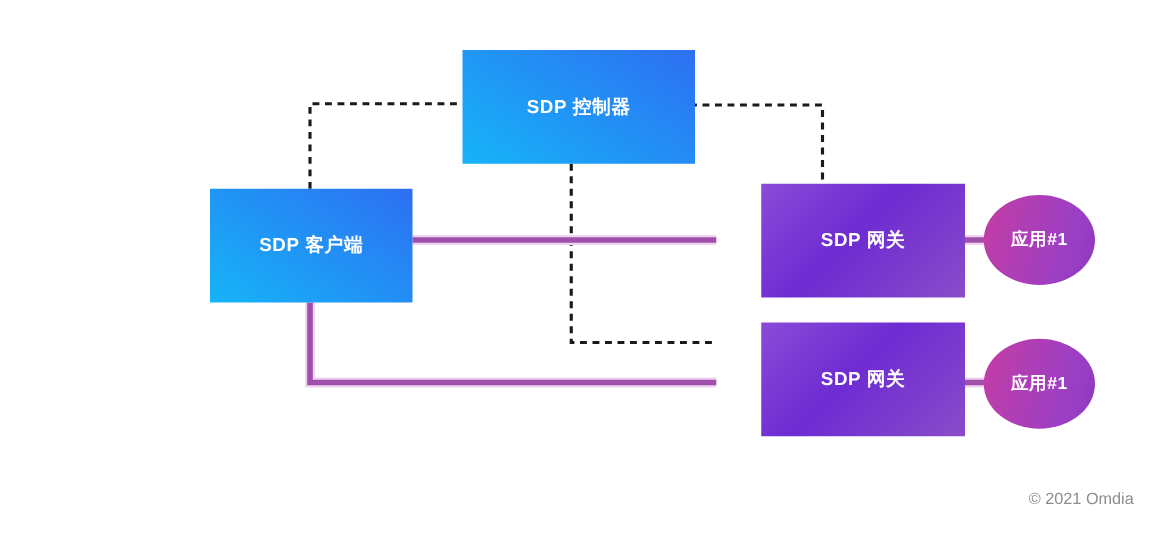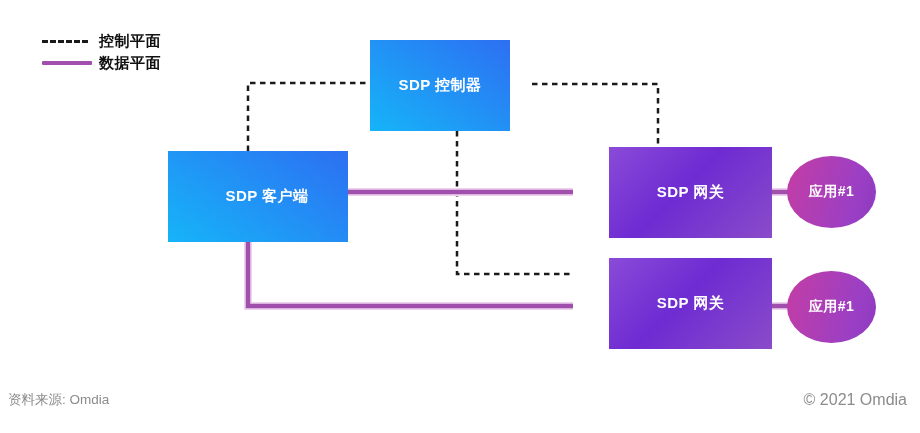--- a/index.html
+++ b/index.html
@@ -17,35 +17,35 @@
   .swatch-solid{width:50px;height:4px;background:#a14fad;margin-right:7px;border-radius:1px;}
   .legend-label{font-size:15px;font-weight:700;color:#111111;letter-spacing:.5px;}
 
   
   .node{
     position:absolute;display:flex;align-items:center;justify-content:center;
     color:#ffffff;font-weight:700;font-size:15px;letter-spacing:.5px;
   }
   .rect-blue{background:linear-gradient(215deg,#2d6ff2 0%,#16b4f8 100%);}
   .rect-purple{background:linear-gradient(135deg,#8a4bd8 0%,#6e2bd2 45%,#8a4cc9 100%);margin-left:36px;}
-  .node-controller{left:370px;top:40px;width:140px;height:91px;}
-  .node-client{left:168px;top:151px;width:162px;height:91px;padding-left:18px;}
+  .node-controller{left:370px;top:40px;width:186px;height:91px;}
+  .node-client{left:168px;top:151px;width:162px;height:91px;}
   .node-gateway-top{left:573px;top:147px;width:163px;height:91px;}
   .node-gateway-bottom{left:573px;top:258px;width:163px;height:91px;}
   .ellipse{
     border-radius:50%;font-size:14px;
     background:linear-gradient(105deg,#c43da4 0%,#9a3fc5 75%,#8d39bd 100%);
     justify-content:center;
   }
   .node-app-top{left:787px;top:156px;width:89px;height:72px;}
   .node-app-bottom{left:787px;top:271px;width:89px;height:72px;}
 
   
   .footer-source{position:absolute;left:8px;top:391px;font-size:13.5px;color:#8c8c8c;}
-  .footer-copyright{position:absolute;right:13px;top:391px;font-size:16px;color:#8c8c8c;}
+  .footer-copyright{position:absolute;right:13px;top:391px;font-size:13px;color:#8c8c8c;}
 </style>
 </head>
 <body>
 
 <div class="canvas">
 
   <svg class="connectors" viewBox="0 0 920 433" xmlns="http://www.w3.org/2000/svg">
 
     <g fill="none" stroke="#1a1a1a" stroke-width="2.5" stroke-dasharray="5.5 4.5">
       <path d="M248,151 V83 H370"></path>
@@ -61,30 +61,20 @@
     </g>
 
     <g fill="none" stroke="#a14fad" stroke-width="4.5">
       <path d="M330,192 H573"></path>
       <path d="M736,192 H790"></path>
       <path d="M248,242 V306 H573"></path>
       <path d="M736,306 H790"></path>
     </g>
   </svg>
 
-  <div class="legend">
-    <div class="legend-row">
-      <div class="swatch-dashed"></div>
-      <div class="legend-label">控制平面</div>
-    </div>
-    <div class="legend-row">
-      <div class="swatch-solid"></div>
-      <div class="legend-label">数据平面</div>
-    </div>
-  </div>
 
   <div class="node rect-blue node-controller">
     <span>SDP 控制器</span>
   </div>
 
   <div class="node rect-blue node-client">
     <span>SDP 客户端</span>
   </div>
 
   <div class="node rect-purple node-gateway-top">
@@ -96,16 +86,15 @@
   </div>
 
   <div class="node ellipse node-app-top">
     <span>应用#1</span>
   </div>
 
   <div class="node ellipse node-app-bottom">
     <span>应用#1</span>
   </div>
 
-  <div class="footer-source">资料来源: Omdia</div>
   <div class="footer-copyright">© 2021 Omdia</div>
 
 </div>
 
 </body></html>

